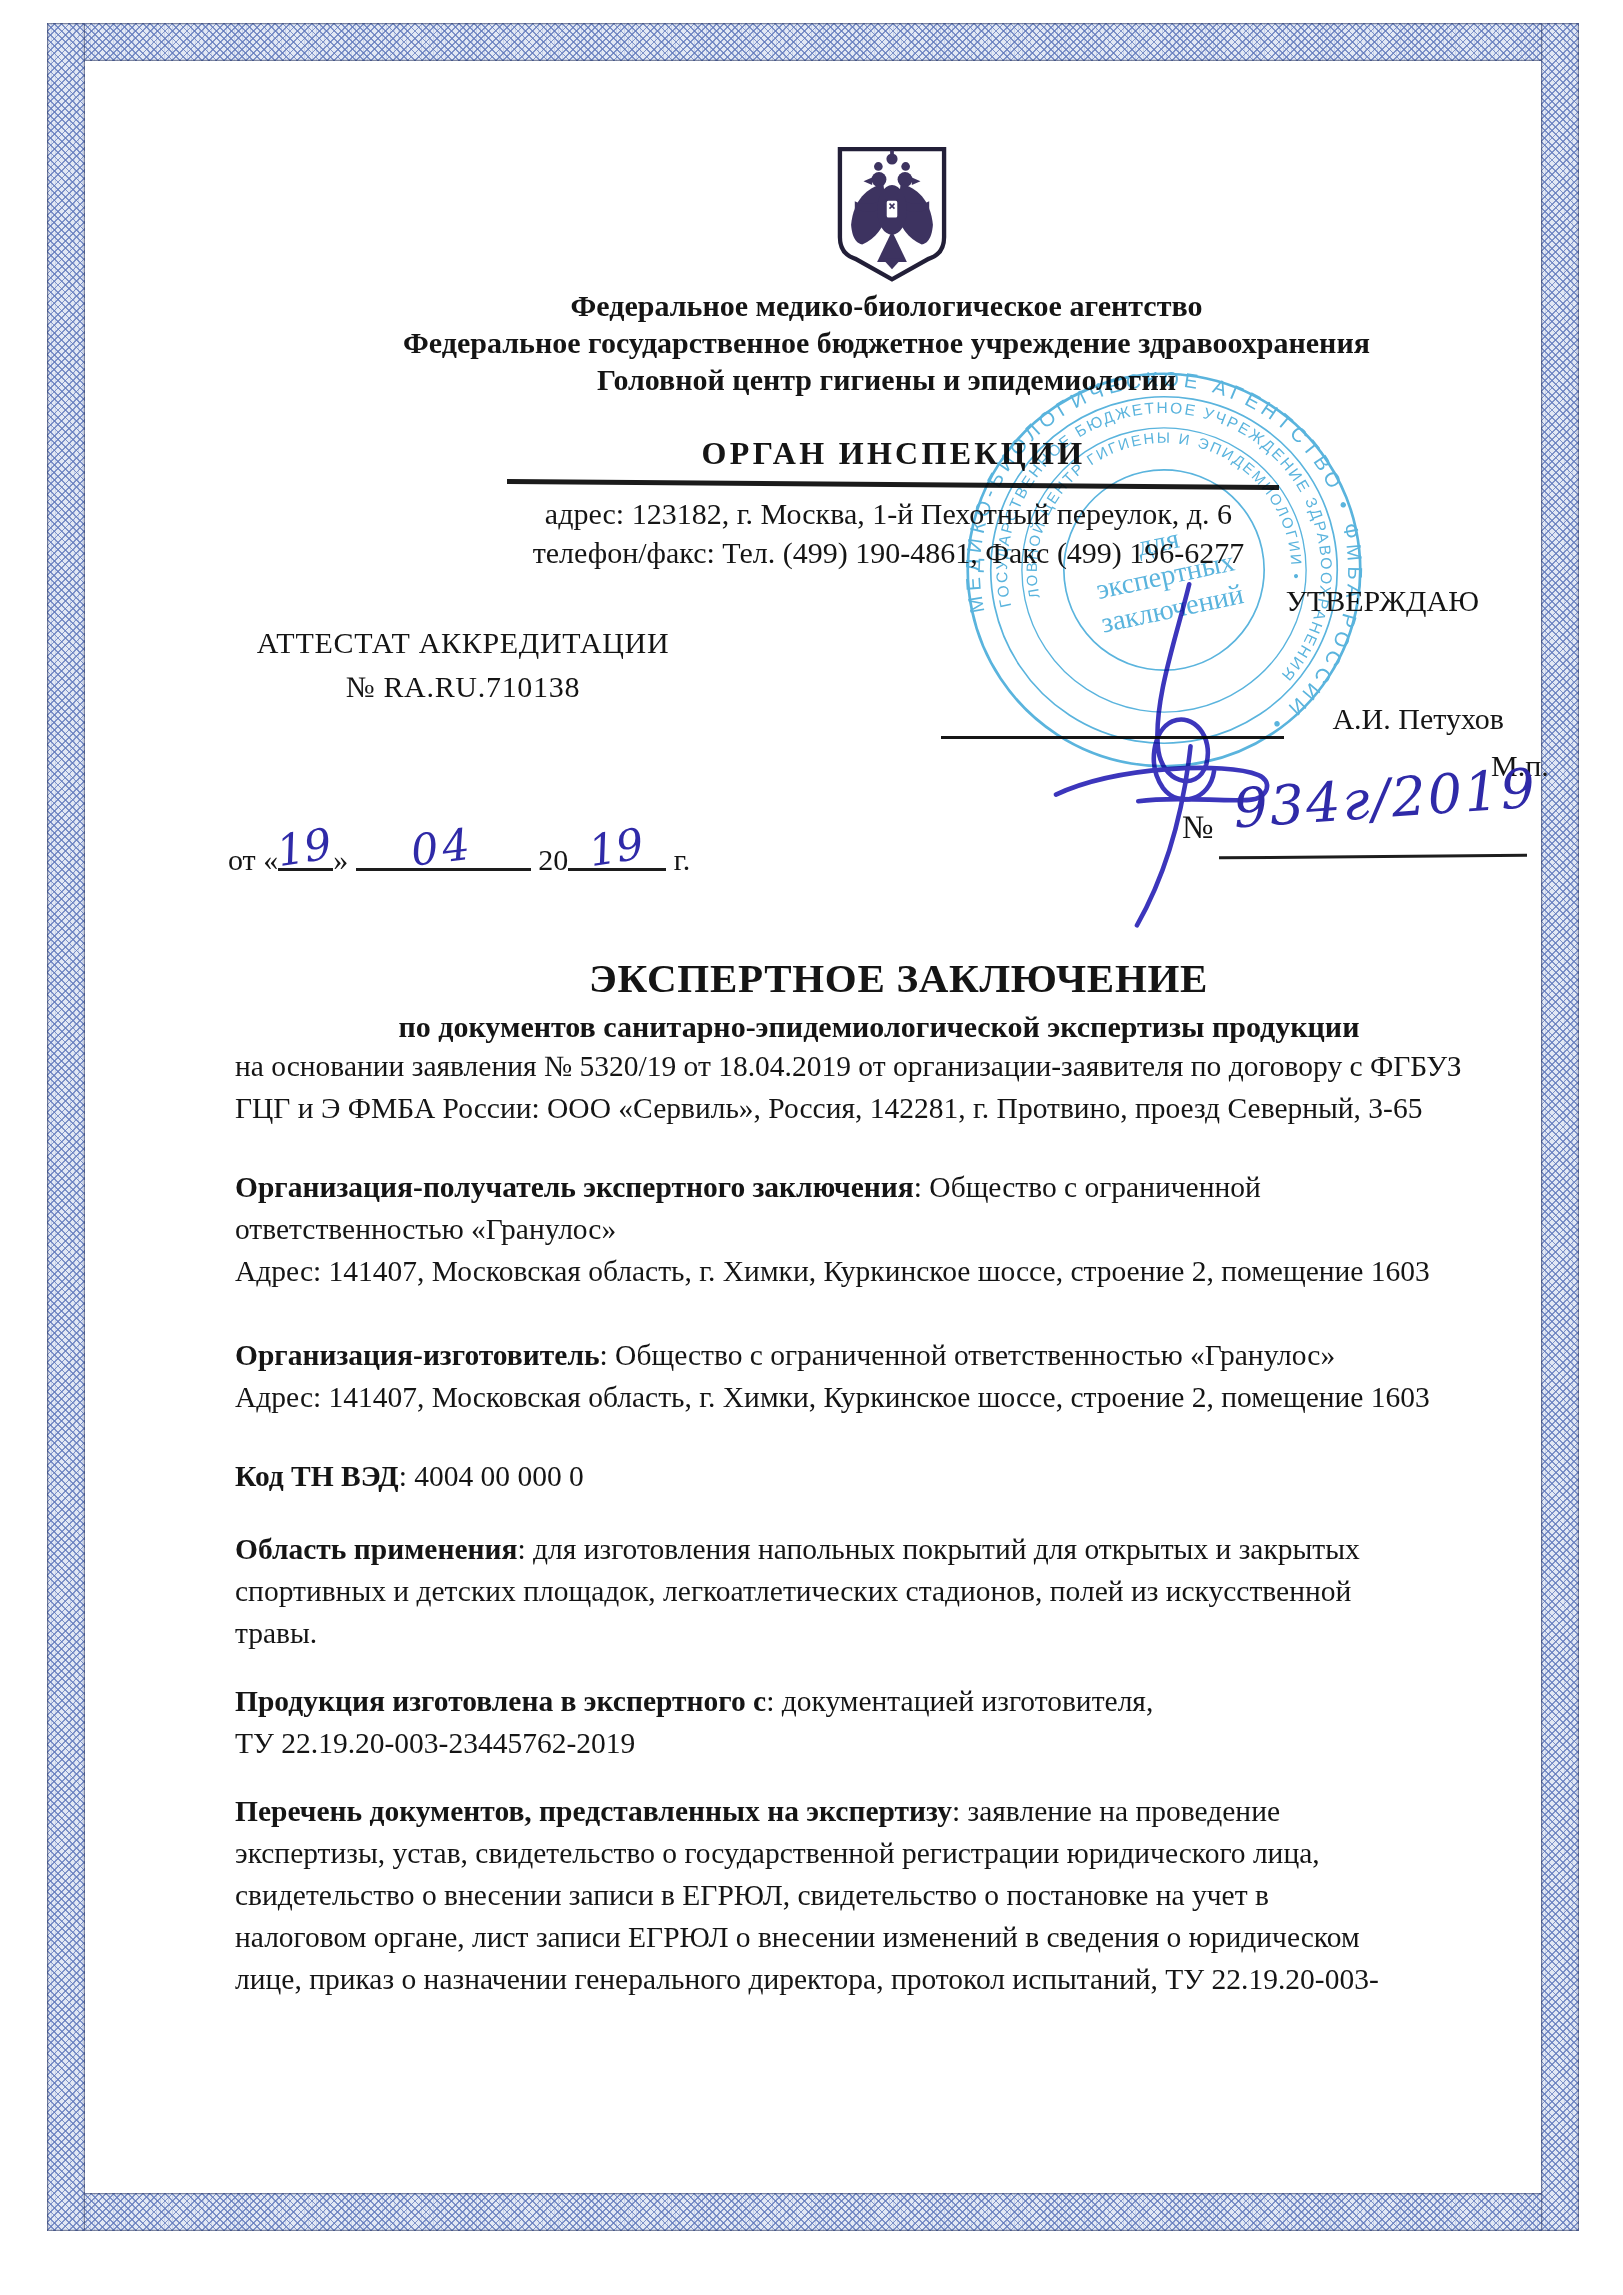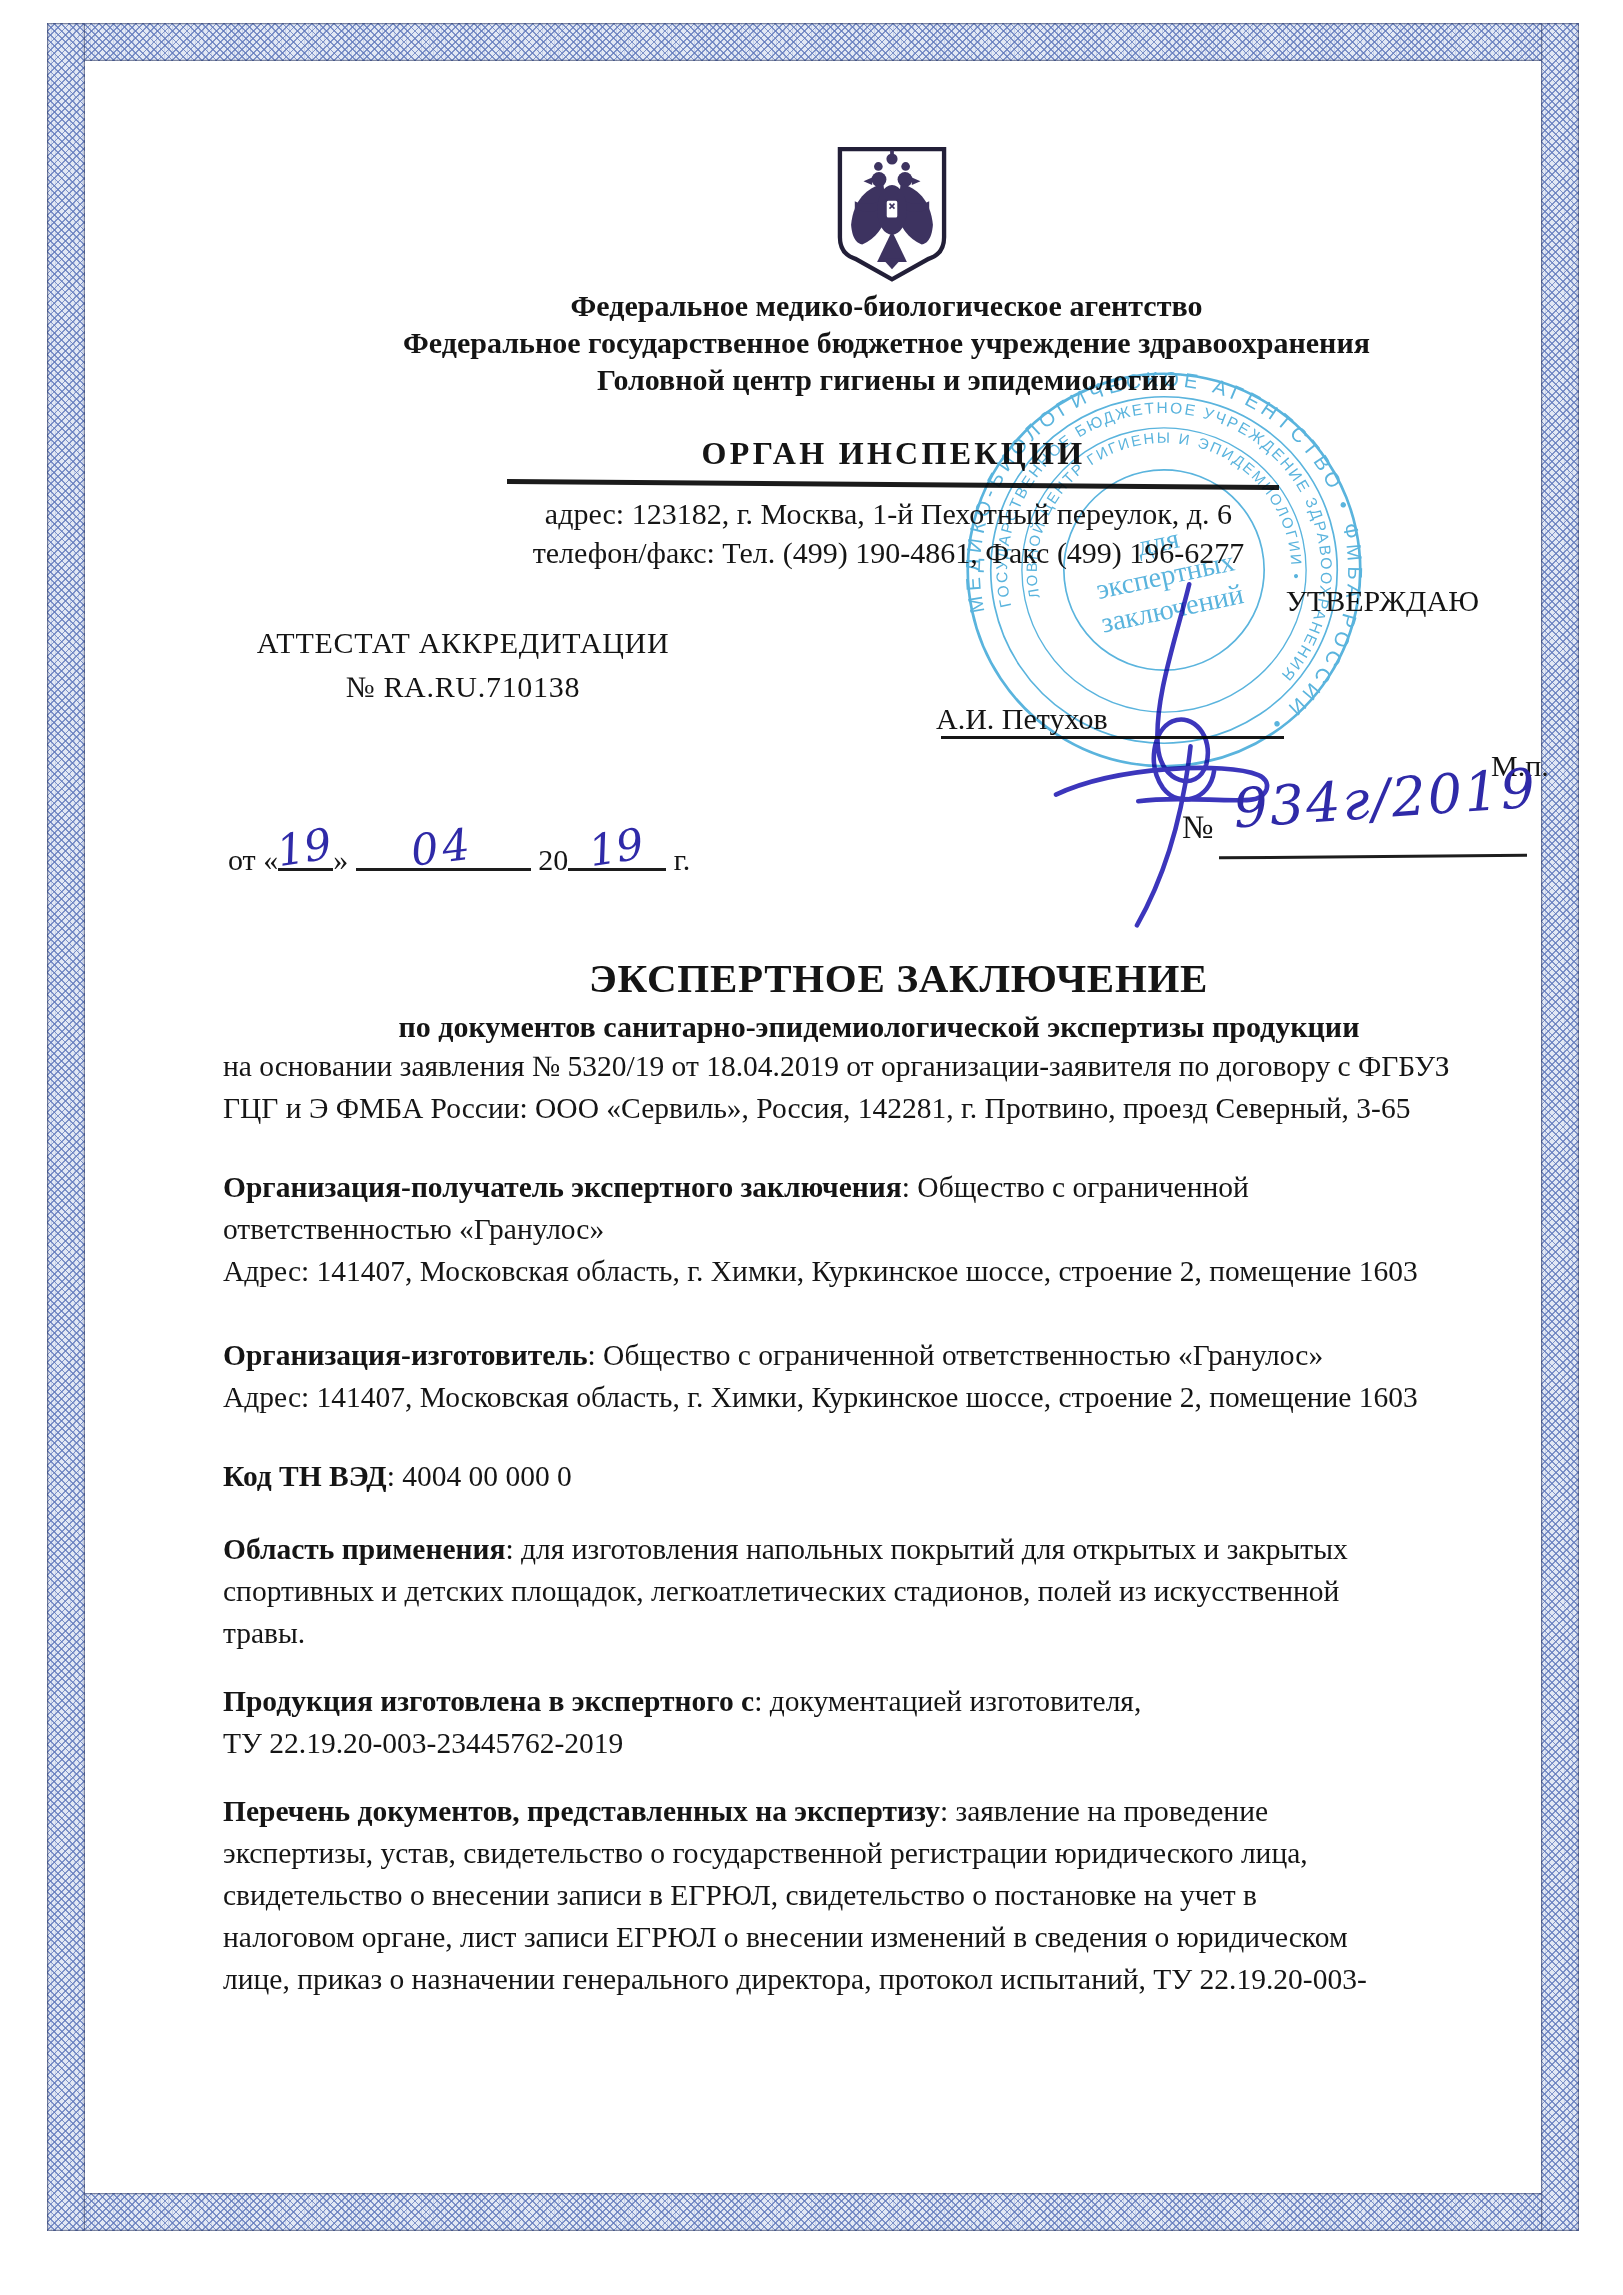--- a/index.html
+++ b/index.html
@@ -28,21 +28,21 @@
   
   .org-lines{left:0; right:0; top:287px; font-weight:bold; font-size:30px; line-height:37px; transform:translateX(75px);}
   .organ-heading{left:0; right:0; top:435px; font-weight:bold; font-size:32px; letter-spacing:3.3px; transform:translateX(82px);}
   .organ-underline{left:507px; top:482px; width:772px; height:4.6px; background:#1b1b1b; transform:rotate(0.45deg);}
   .addr-lines{left:0; right:0; top:494px; font-size:30px; line-height:39px; transform:translateX(77px);}
 
   
   .attestat{left:234px; top:621px; width:458px; text-align:center; font-size:30px; line-height:44px; letter-spacing:0.7px;}
   .approve-label {left:936px; top:584px;  width:543px; text-align:right; font-size:30px;}
   .approver-title{left:936px; top:627px;  width:543px; text-align:right; font-size:29.5px;}
-  .approver-name {left:936px; top:702px; width:543px; font-size:30px;}
+  .approver-name {left:961px; top:702px; width:543px; text-align:right; font-size:30px;}
   .sig-line{left:941px; top:736px; width:343px; height:3.3px; background:#161616;}
   .seal-note{left:1491px; top:749px; font-size:30px;}
 
   
   .date-line{left:228px; top:830px; font-size:30px; white-space:nowrap;}
   .blank{display:inline-block; border-bottom:3.3px solid #1d1d1d; text-align:center; vertical-align:baseline; height:38px;}
   .blank-day{width:55px;} .blank-month{width:175px;} .blank-year{width:98px;}
   .hand{
     font-family:"DejaVu Serif", serif; font-style:italic; color:#2f2aa8;
     display:inline-block;
@@ -55,21 +55,21 @@
   .num-value{left:1233px; top:767px; font-size:54px; letter-spacing:2px; transform:rotate(-4deg);}
 
   
   .stamp{left:961px; top:367px; width:406px; height:406px; opacity:.82; mix-blend-mode:multiply; transform:rotate(-12deg);}
   .signature{left:1018px; top:575px; width:281px; height:353px; mix-blend-mode:multiply;}
 
   
   .doc-body{position:absolute; left:223px; top:957px; width:1312px;}
   .doc-title{text-align:center; font-weight:bold; font-size:41px; line-height:43px; letter-spacing:0.7px; transform:translateX(19.6px);}
   .doc-subtitle{text-align:center; font-weight:bold; font-size:30px; line-height:37px; margin-top:7.9px;}
-  .para{margin:0 0 37px 0; font-size:29.5px; line-height:42px;}
+  .para{margin:0 0 37px 12px; font-size:29.5px; line-height:42px;}
   .para:first-of-type{margin-top:29px;}
   .mb64{margin-bottom:42px;} .mb48{margin-bottom:31px;} .mb40{margin-bottom:26px;}
   .pline{white-space:nowrap;}
   .pline b{font-weight:bold;}
 </style>
 </head>
 <body>
 
 <div class="page">
 

